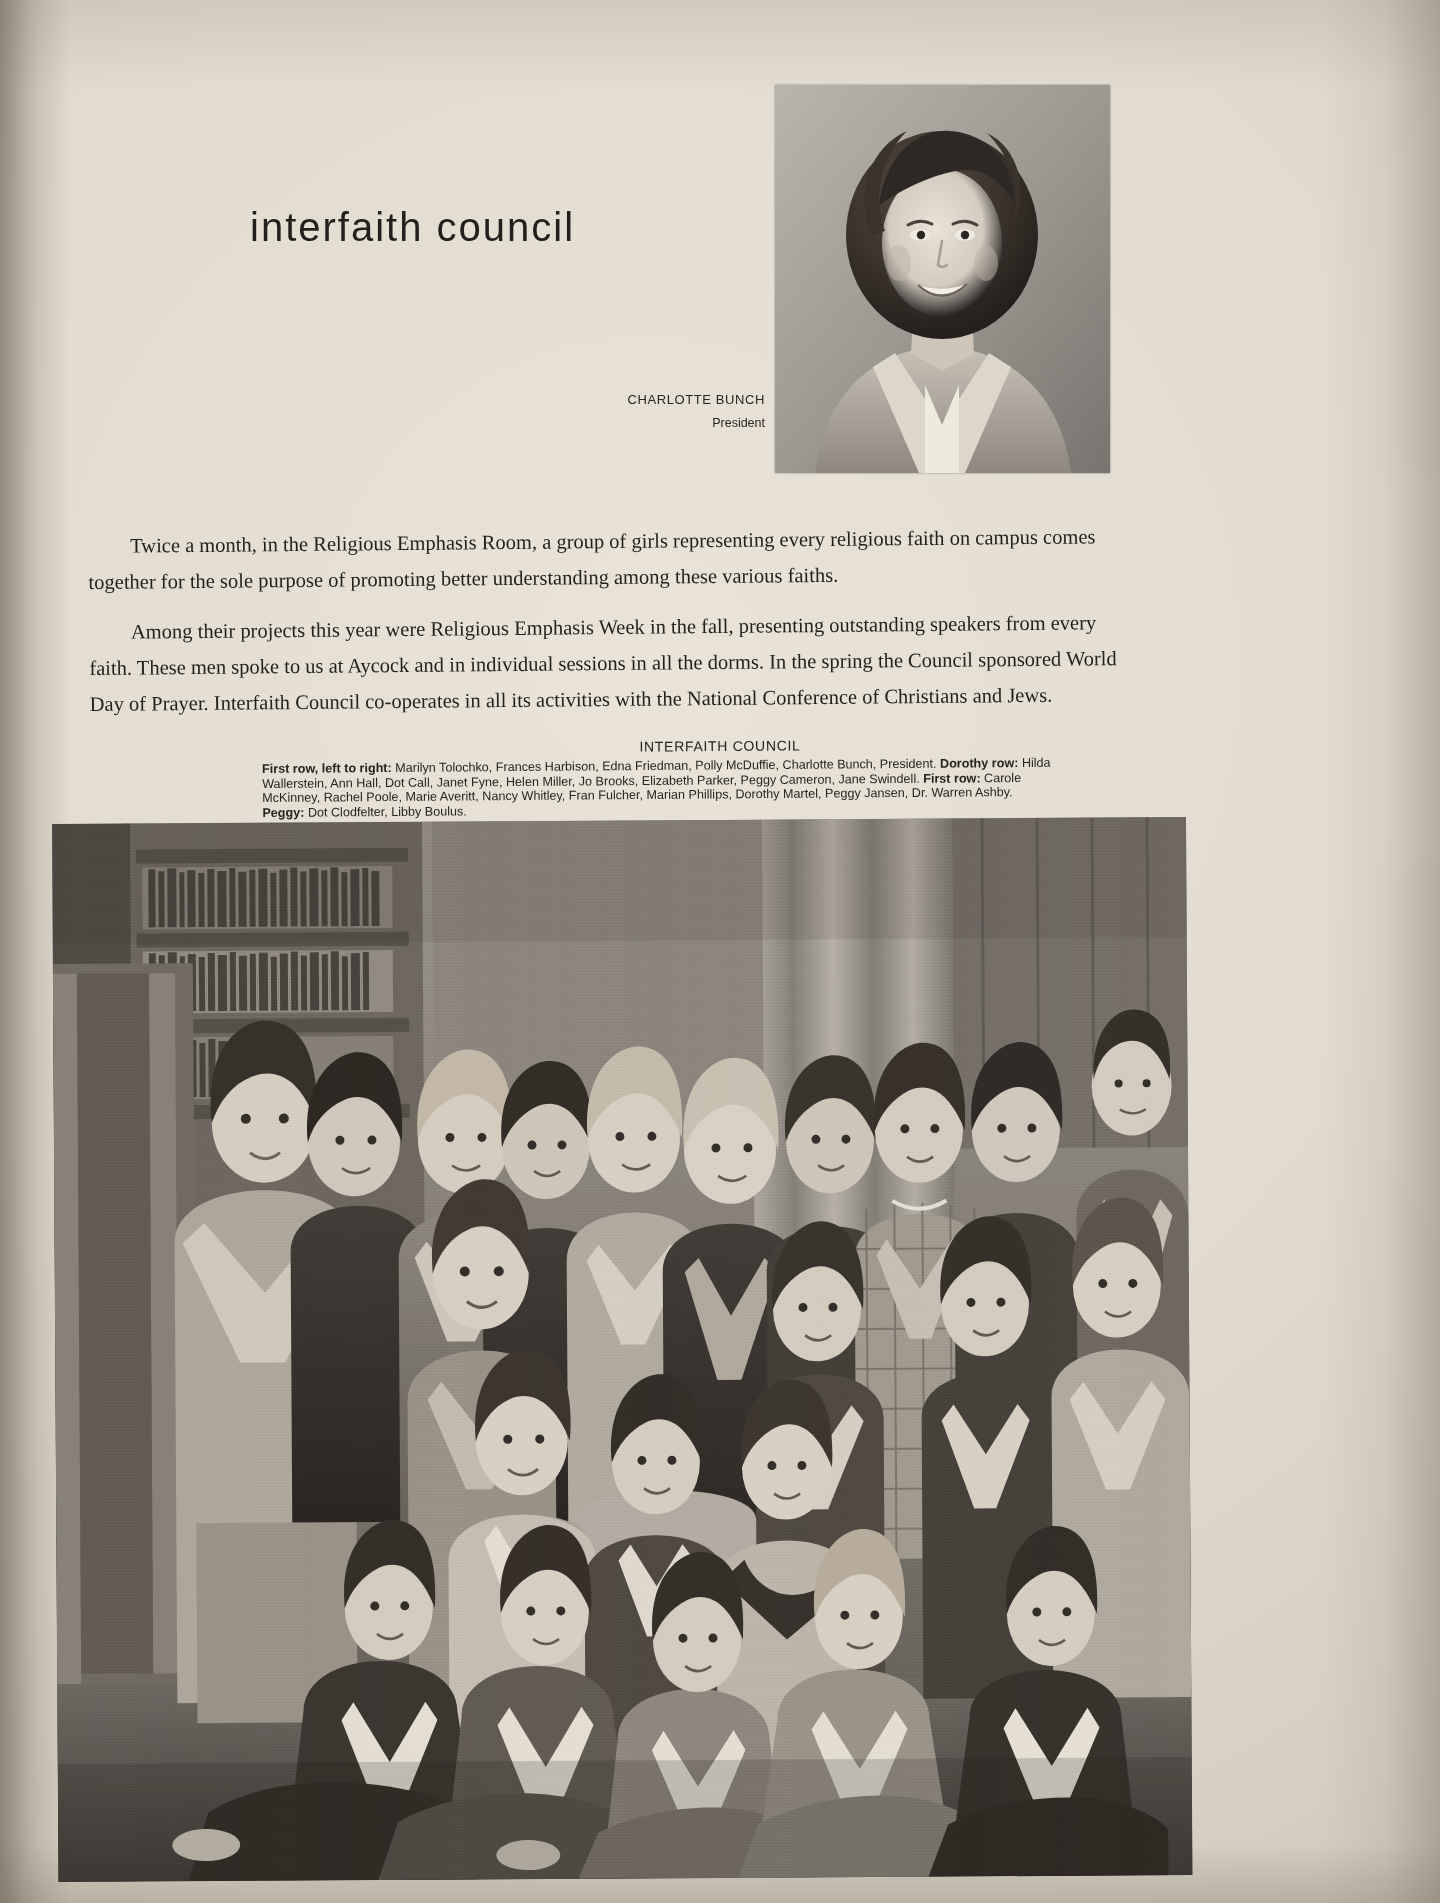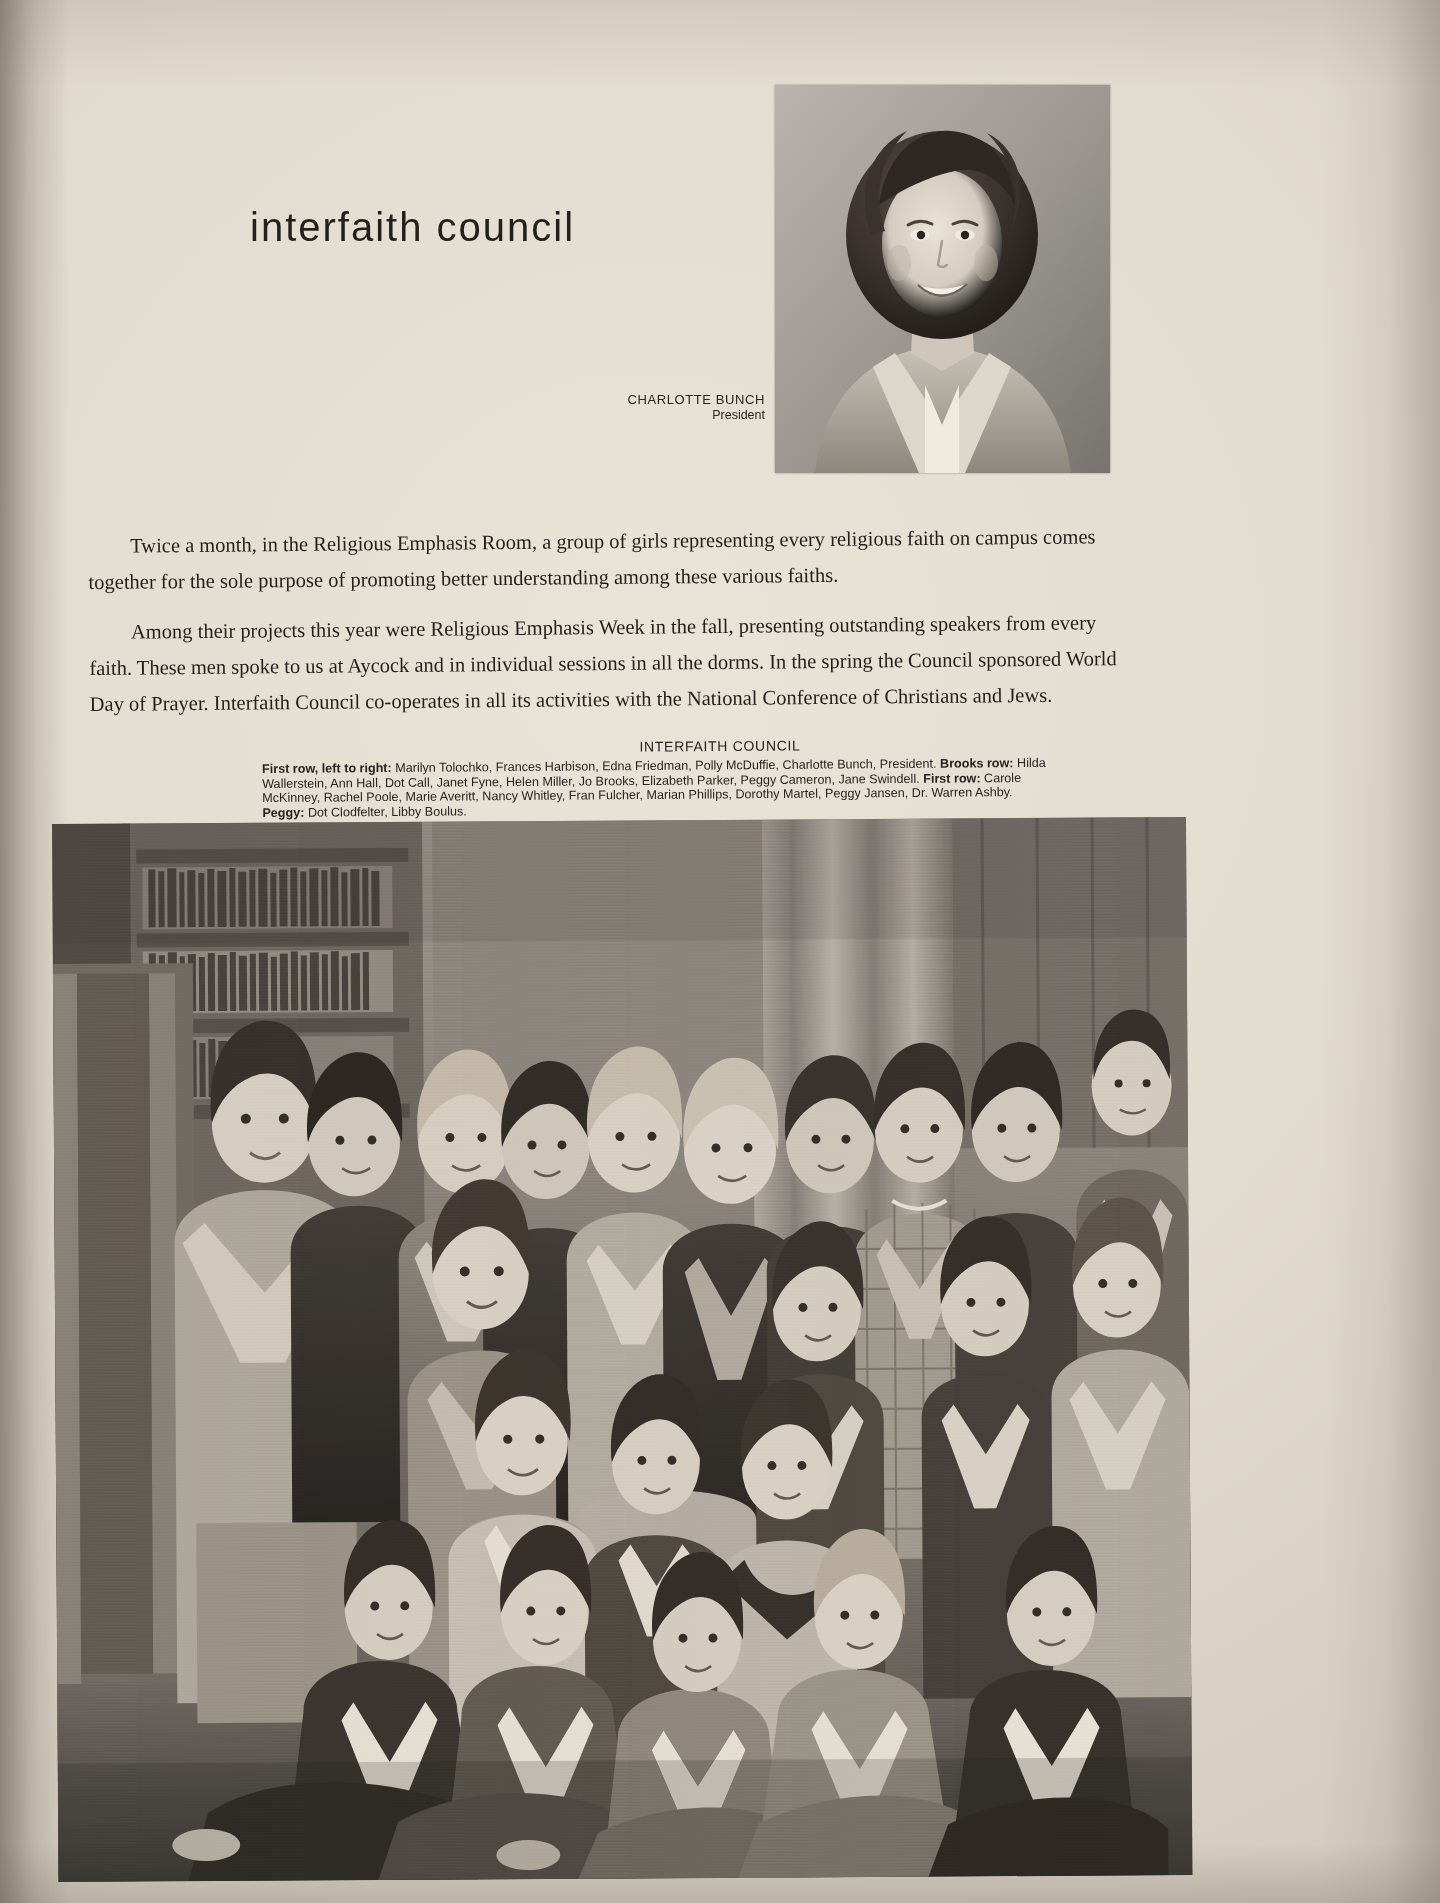--- a/index.html
+++ b/index.html
@@ -78,21 +78,21 @@
     text-align: right;
     font-family: "Liberation Sans", sans-serif;
     color: #2a2520;
   }
   .portrait-caption .name {
     font-size: 13px;
     letter-spacing: 0.6px;
   }
   .portrait-caption .role {
     font-size: 12.5px;
-    margin-top: 1px;
+    margin-top: 9px;
   }
 
   
   .body-copy {
     position: absolute;
     left: 88px;
     top: 528px;
     width: 1035px;
     color: #241f1b;
     font-size: 20.5px;
@@ -226,21 +226,21 @@
 
   <div class="body-copy">
     <p class="indent">Twice a month, in the Religious Emphasis Room, a group of girls representing every religious faith on campus comes together for the sole purpose of promoting better understanding among these various faiths.</p>
     <p class="indent">Among their projects this year were Religious Emphasis Week in the fall, presenting outstanding speakers from every faith. These men spoke to us at Aycock and in individual sessions in all the dorms. In the spring the Council sponsored World Day of Prayer. Interfaith Council co-operates in all its activities with the National Conference of Christians and Jews.</p>
   </div>
 
   <div class="group-caption-title">INTERFAITH COUNCIL</div>
   <div class="group-caption-body">
     <b>First row, left to right:</b>
     <span>Marilyn Tolochko, Frances Harbison, Edna Friedman, Polly McDuffie, Charlotte Bunch, President.</span>
-    <b>Brooks row:</b>
+    <b>Dorothy row:</b>
     <span>Hilda Wallerstein, Ann Hall, Dot Call, Janet Fyne, Helen Miller, Jo Brooks, Elizabeth Parker, Peggy Cameron, Jane Swindell.</span>
     <b>First row:</b>
     <span>Carole McKinney, Rachel Poole, Marie Averitt, Nancy Whitley, Fran Fulcher, Marian Phillips, Dorothy Martel, Peggy Jansen, Dr. Warren Ashby.</span>
     <b>Peggy:</b>
     <span>Dot Clodfelter, Libby Boulus.</span>
   </div>
 
   <div class="group-photo">
     <svg viewBox="0 0 1134 1058" preserveAspectRatio="xMidYMid slice" aria-hidden="true">
       <defs>

